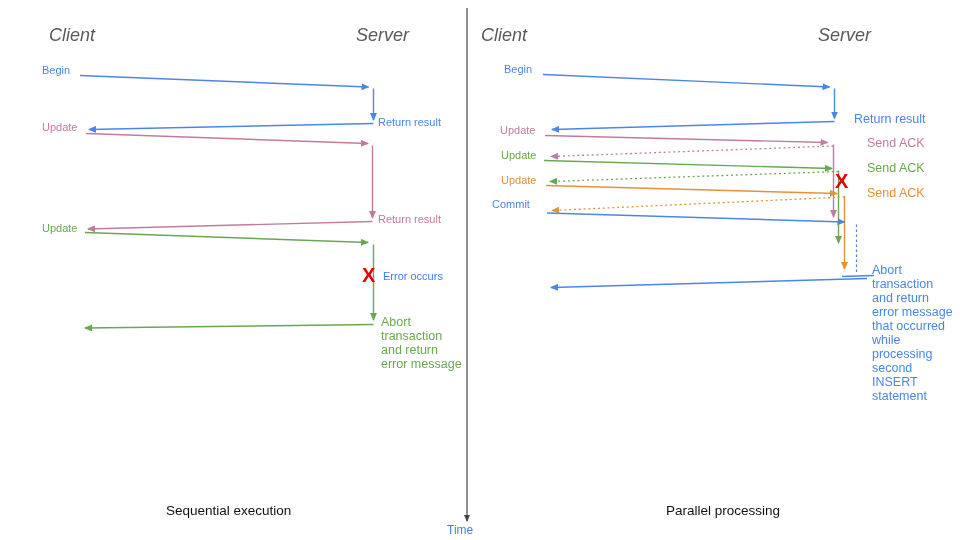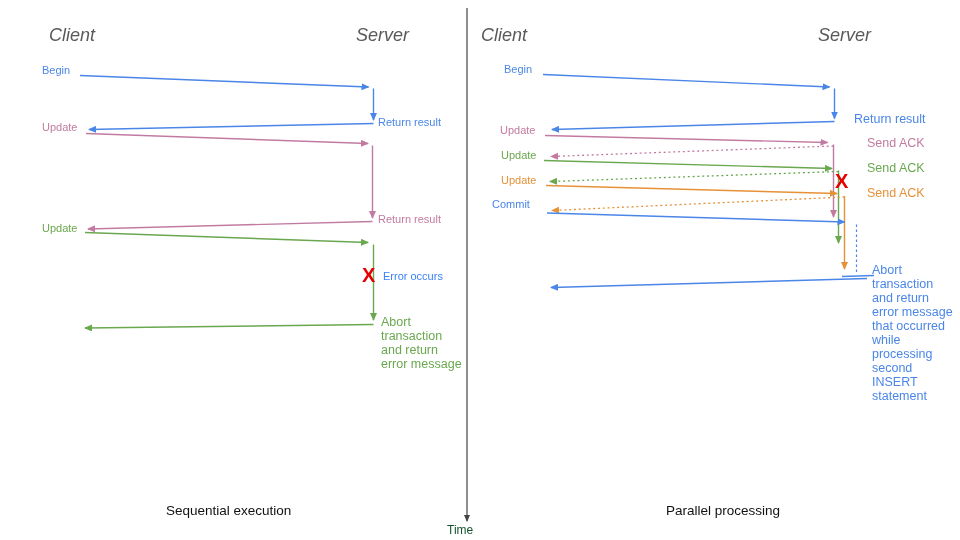--- a/index.html
+++ b/index.html
@@ -12,21 +12,21 @@
   .msg{font-size:11px;}
   .ann{font-size:12.5px;}
   .blue{color:#4a86e8;}
   .pink{color:#c27ba0;}
   .green{color:#6aa84f;}
   .orange{color:#e69138;}
   .red{color:#3b82f6;}
   .xmark{font-size:20px;font-weight:bold;color:#e60000;line-height:1;}
   .abort{line-height:14px;}
   .caption{font-size:13.5px;color:#111111;}
-  .time{font-size:12px;color:#14532d;}
+  .time{font-size:12px;color:#3b82f6;}
 </style>
 </head>
 <body>
 
 <div class="stage">
 
   <svg class="wires" viewBox="0 0 960 540" xmlns="http://www.w3.org/2000/svg">
     <defs>
       <marker id="ab" markerUnits="userSpaceOnUse" markerWidth="9" markerHeight="7" refX="7" refY="3.5" orient="auto">
         <path d="M0,0 L8,3.5 L0,7 Z" fill="#4a86e8"></path>

